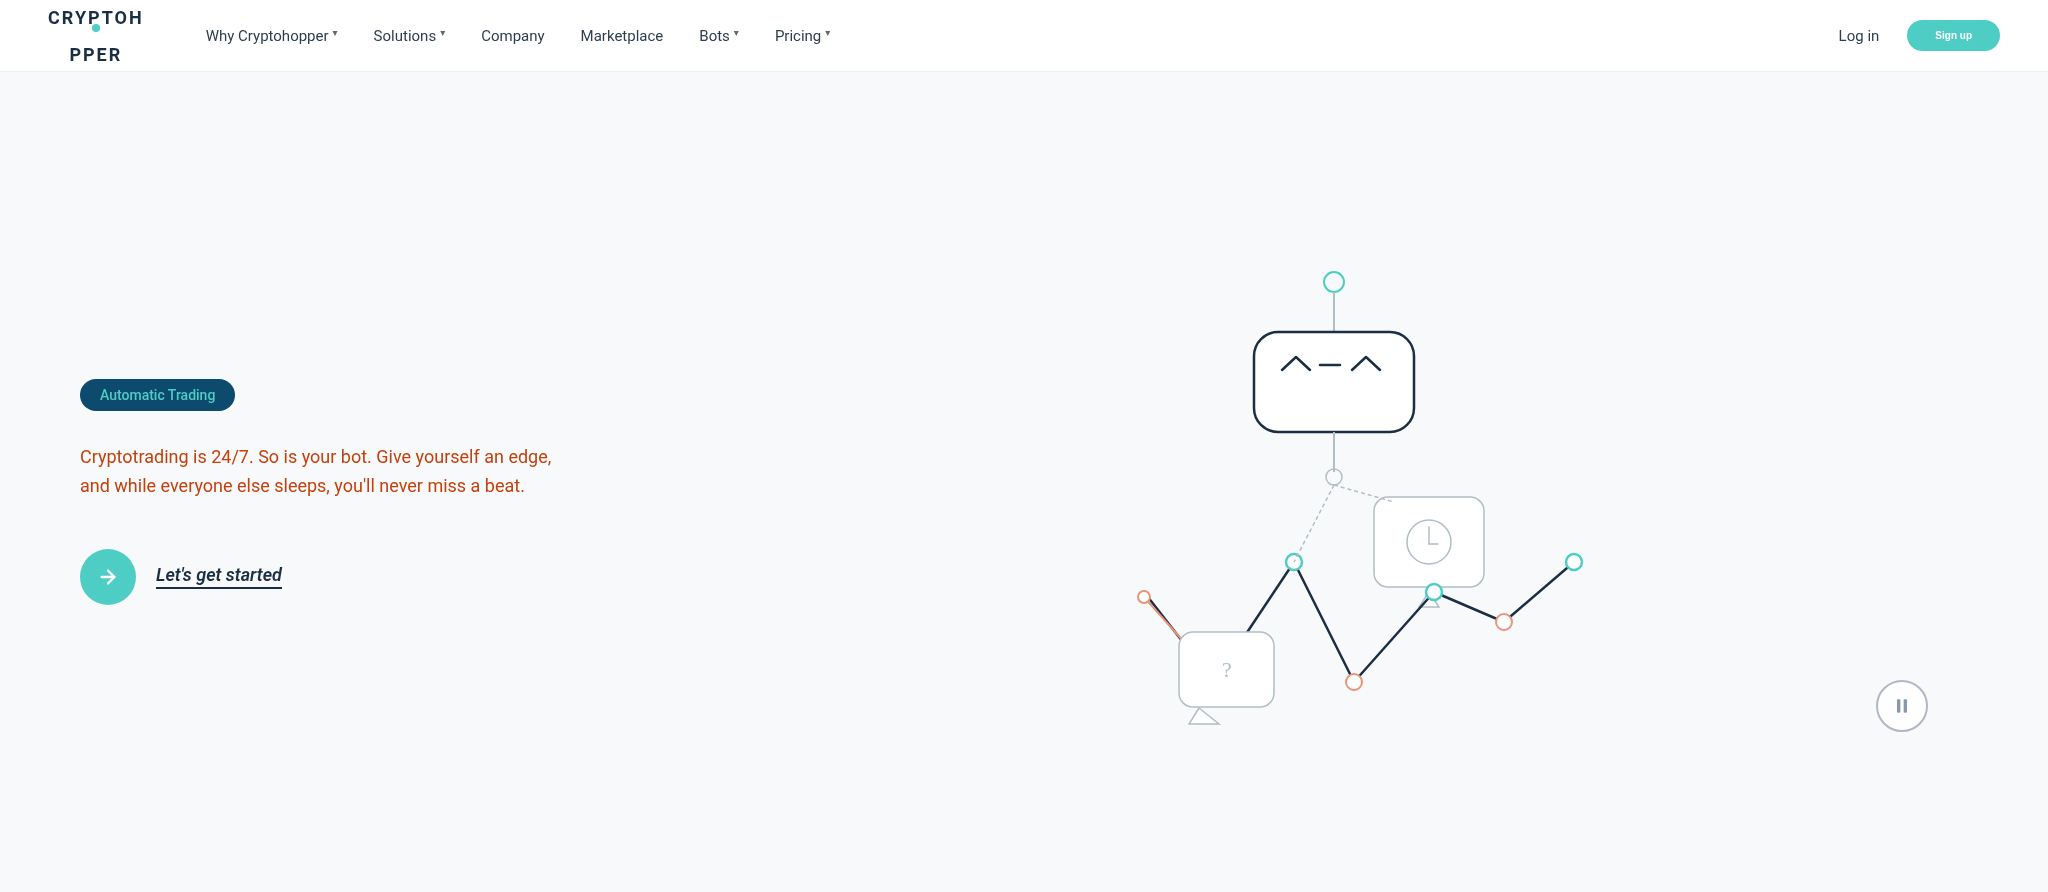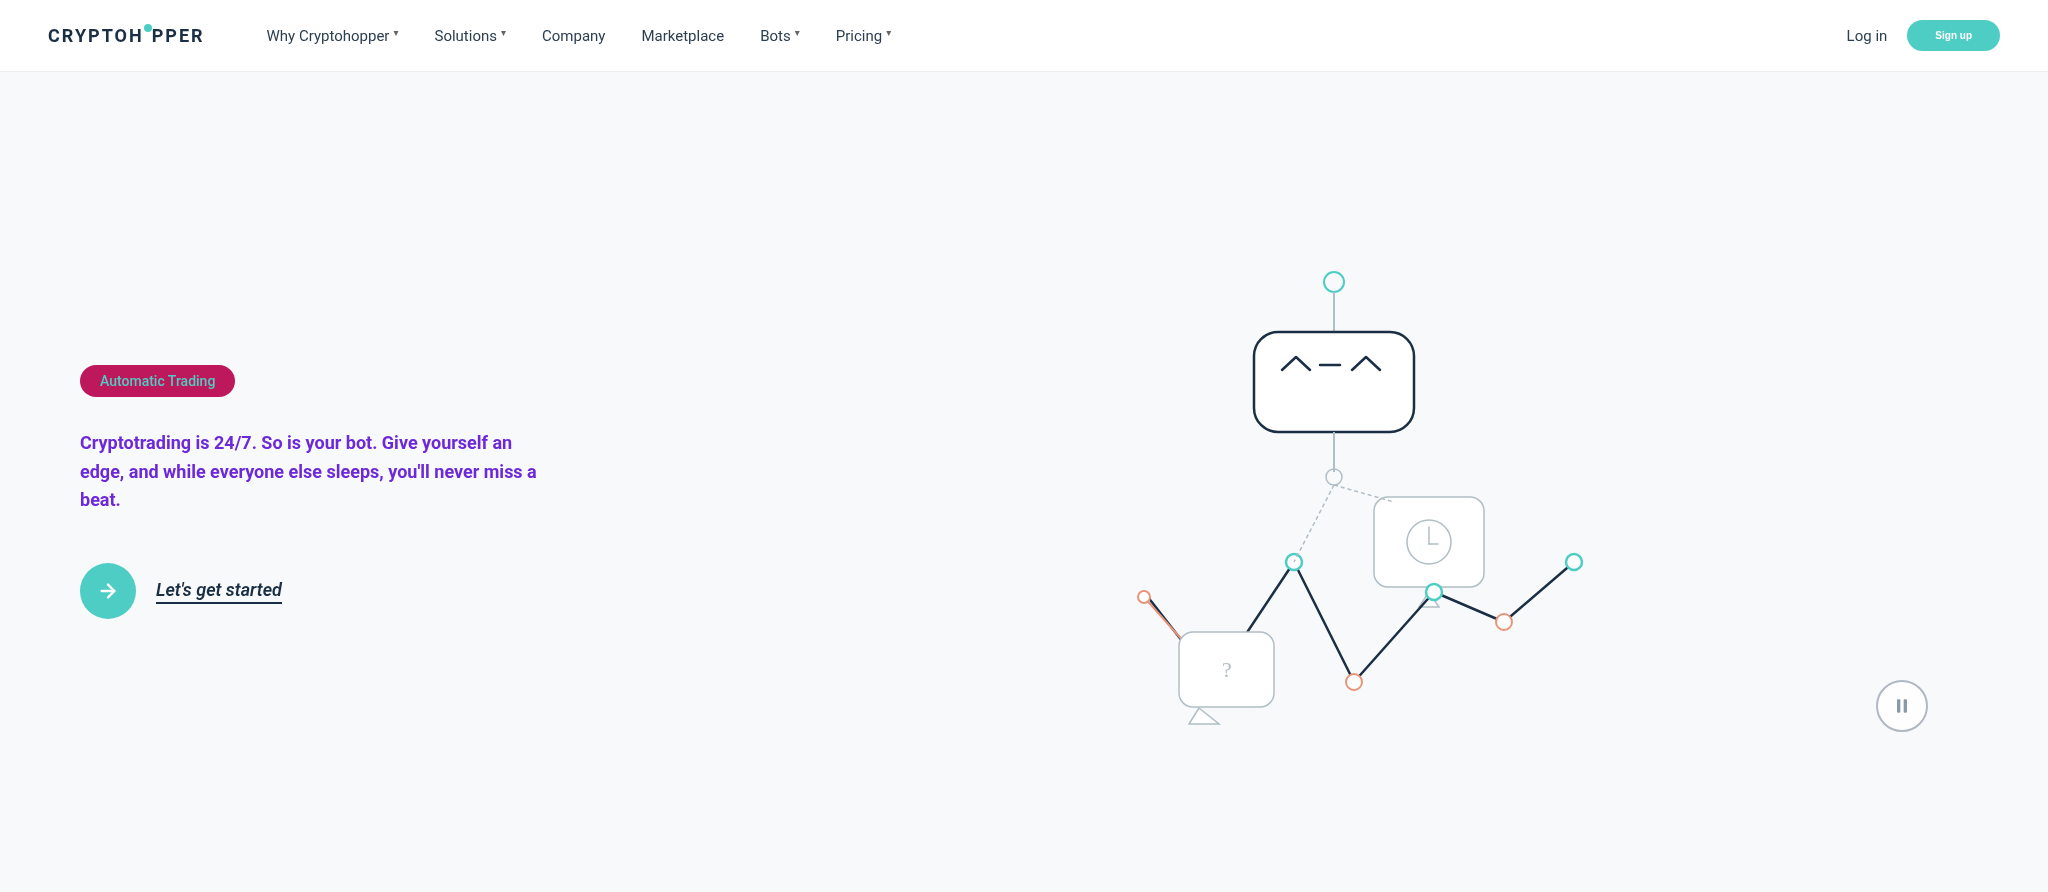--- a/index.html
+++ b/index.html
@@ -21,20 +21,21 @@
       position: relative;
       z-index: 10;
     }
     .logo {
       display: flex;
       align-items: center;
       gap: 0;
       text-decoration: none;
       margin-right: 48px;
       flex-shrink: 0;
+      flex-direction: column;
     }
     .logo-text {
       font-size: 18px;
       font-weight: 700;
       letter-spacing: 2px;
       color: #1a2e44;
       text-transform: uppercase;
     }
     .logo-dot {
       display: inline-block;
@@ -65,21 +66,21 @@
       white-space: nowrap;
       font-weight: 400;
     }
     .nav-chevron {
       font-size: 10px;
       color: #666;
     }
     .nav-right {
       display: flex;
       align-items: center;
-      gap: 4px;
+      gap: 12px;
       margin-left: auto;
     }
     .login-btn {
       font-size: 15px;
       color: #2c3e50;
       cursor: pointer;
       padding: 8px 16px;
       border-radius: 4px;
     }
     .signup-btn {
@@ -102,43 +103,42 @@
       position: relative;
       background: #f8f9fb;
     }
     .hero-left {
       flex: 1;
       max-width: 620px;
       padding-right: 60px;
     }
     .badge {
       display: inline-block;
-      background: #be185d;
+      background: #0c4a6e;
       color: #4ecdc4;
       font-size: 14px;
       font-weight: 500;
       padding: 8px 20px;
       border-radius: 50px;
       margin-bottom: 32px;
     }
     .hero-title {
       font-size: 64px;
       font-weight: 800;
       color: #1a2e44;
       line-height: 1.1;
       margin-bottom: 28px;
       letter-spacing: -1px;
     }
     .hero-desc {
       font-size: 18px;
-      color: #6d28d9;
+      color: #c2410c;
       line-height: 1.6;
       margin-bottom: 48px;
       max-width: 480px;
-      font-weight: bold;
     }
     .cta-row {
       display: flex;
       align-items: center;
       gap: 20px;
     }
     .cta-circle {
       width: 56px;
       height: 56px;
       background: #4ecdc4;

